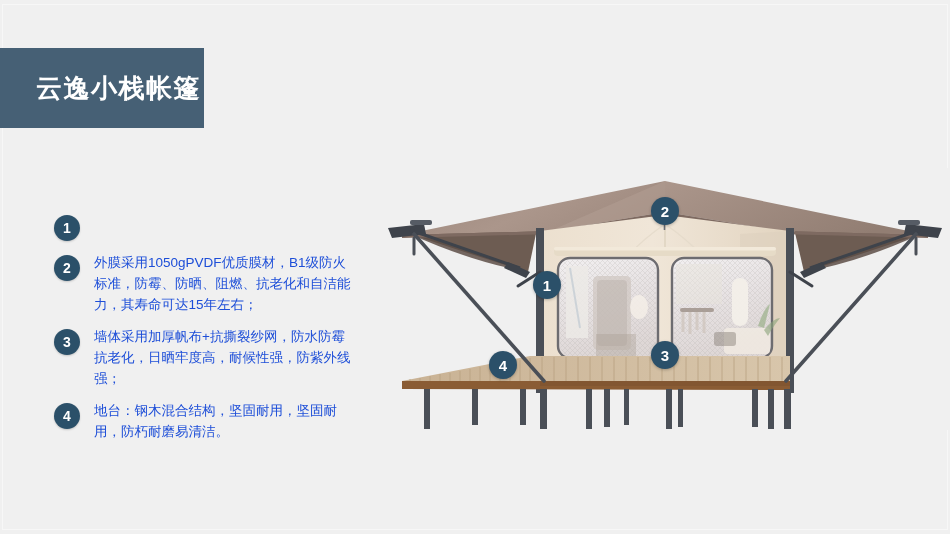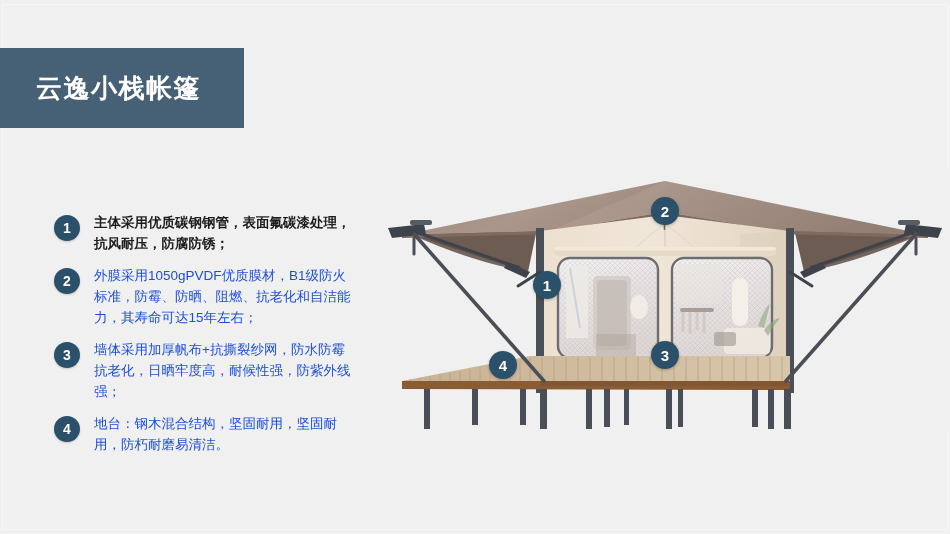--- a/index.html
+++ b/index.html
@@ -22,21 +22,21 @@
     border: 1px solid #f7f7f7;
     box-sizing: border-box;
     pointer-events: none;
   }
 
   
   #title-banner {
     position: absolute;
     left: 0px;
     top: 48px;
-    width: 244px;
+    width: 204px;
     height: 80px;
     background: #466075;
     display: flex;
     align-items: center;
     box-sizing: border-box;
     padding-left: 36px;
   }
   #title-banner .title-text {
     color: #ffffff;
     font-size: 26px;
@@ -123,21 +123,20 @@
   <div id="page-frame"></div>
 
   <div id="title-banner">
     <span class="title-text">云逸小栈帐篷</span>
   </div>
 
   <div id="feature-list">
 
     <div class="feature-item bold">
       <div class="feature-badge">1</div>
-      <div class="feature-text">主体采用优质碳钢钢管，表面氟碳漆处理，抗风耐压，防腐防锈；</div>
     </div>
 
     <div class="feature-item">
       <div class="feature-badge">2</div>
       <div class="feature-text">外膜采用1050gPVDF优质膜材，B1级防火标准，防霉、防晒、阻燃、抗老化和自洁能力，其寿命可达15年左右；</div>
     </div>
 
     <div class="feature-item">
       <div class="feature-badge">3</div>
       <div class="feature-text">墙体采用加厚帆布+抗撕裂纱网，防水防霉抗老化，日晒牢度高，耐候性强，防紫外线强；</div>

